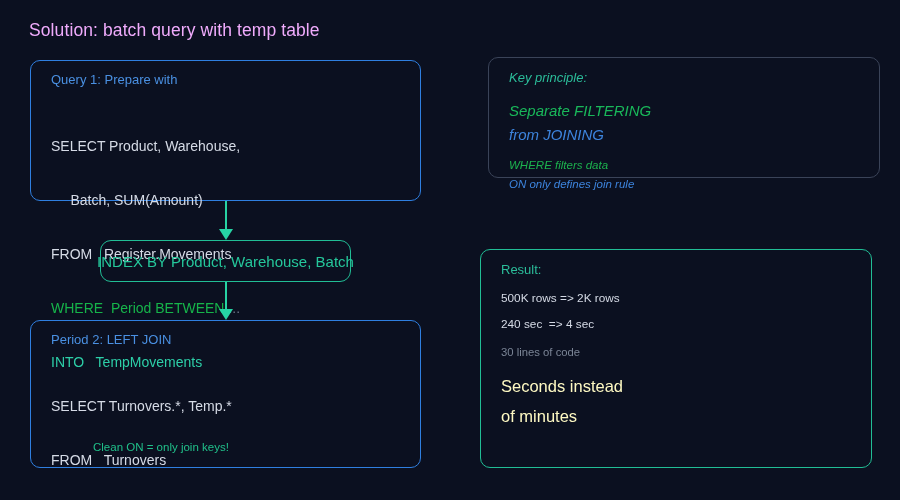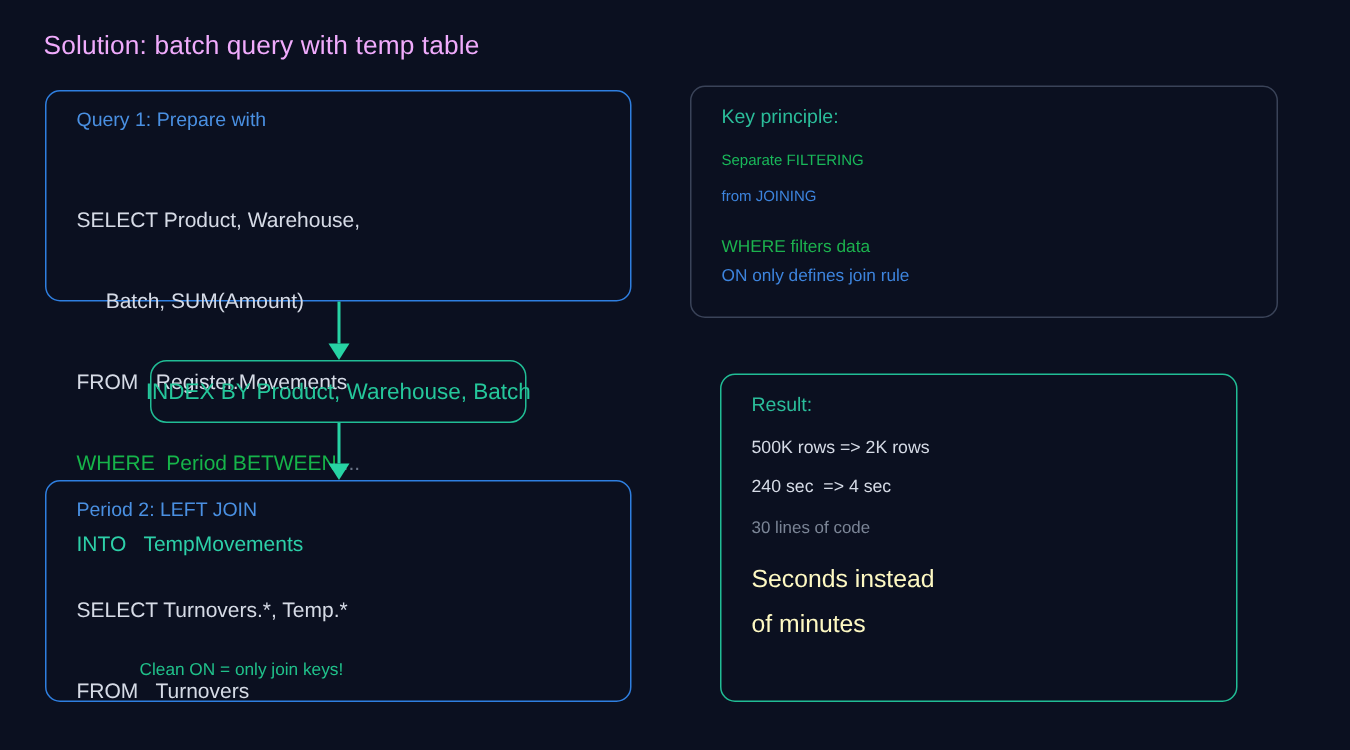--- a/index.html
+++ b/index.html
@@ -130,48 +130,48 @@
     border-top: 11px solid #27d3a4;
   }
   .arrow-1 { top: 201px; height: 39px; }
   .arrow-1 .shaft { height: 28px; }
   .arrow-1 .head  { top: 28px; }
   .arrow-2 { top: 282px; height: 38px; }
   .arrow-2 .shaft { height: 27px; }
   .arrow-2 .head  { top: 27px; }
 
   
-  .principle { left: 460px; top: 57px; width: 392px; height: 155px; }
+  .principle { left: 488px; top: 57px; width: 392px; height: 121px; font-style: italic; }
   .p-head {
     position: absolute;
     left: 20px;
     top: 12px;
     font-size: 13px;
     color: #2bbd9a;
     white-space: nowrap;
   }
   .p-big {
     position: absolute;
     left: 20px;
-    font-size: 10px;
+    font-size: 15px;
     white-space: nowrap;
   }
   .p-big-1 { top: 44px; color: #19b85a; }
   .p-big-2 { top: 68px; color: #3d84dd; }
   .p-small {
     position: absolute;
     left: 20px;
     font-size: 11.5px;
     white-space: nowrap;
   }
   .p-small-1 { top: 101px; color: #1cb24e; }
   .p-small-2 { top: 120px; color: #3d84dd; }
 
   
-  .result { left: 480px; top: 249px; width: 345px; height: 219px; }
+  .result { left: 480px; top: 249px; width: 392px; height: 219px; }
   .r-head {
     position: absolute;
     left: 20px;
     top: 12px;
     font-size: 13px;
     color: #2bbd9a;
     white-space: nowrap;
   }
   .r-stat {
     position: absolute;

